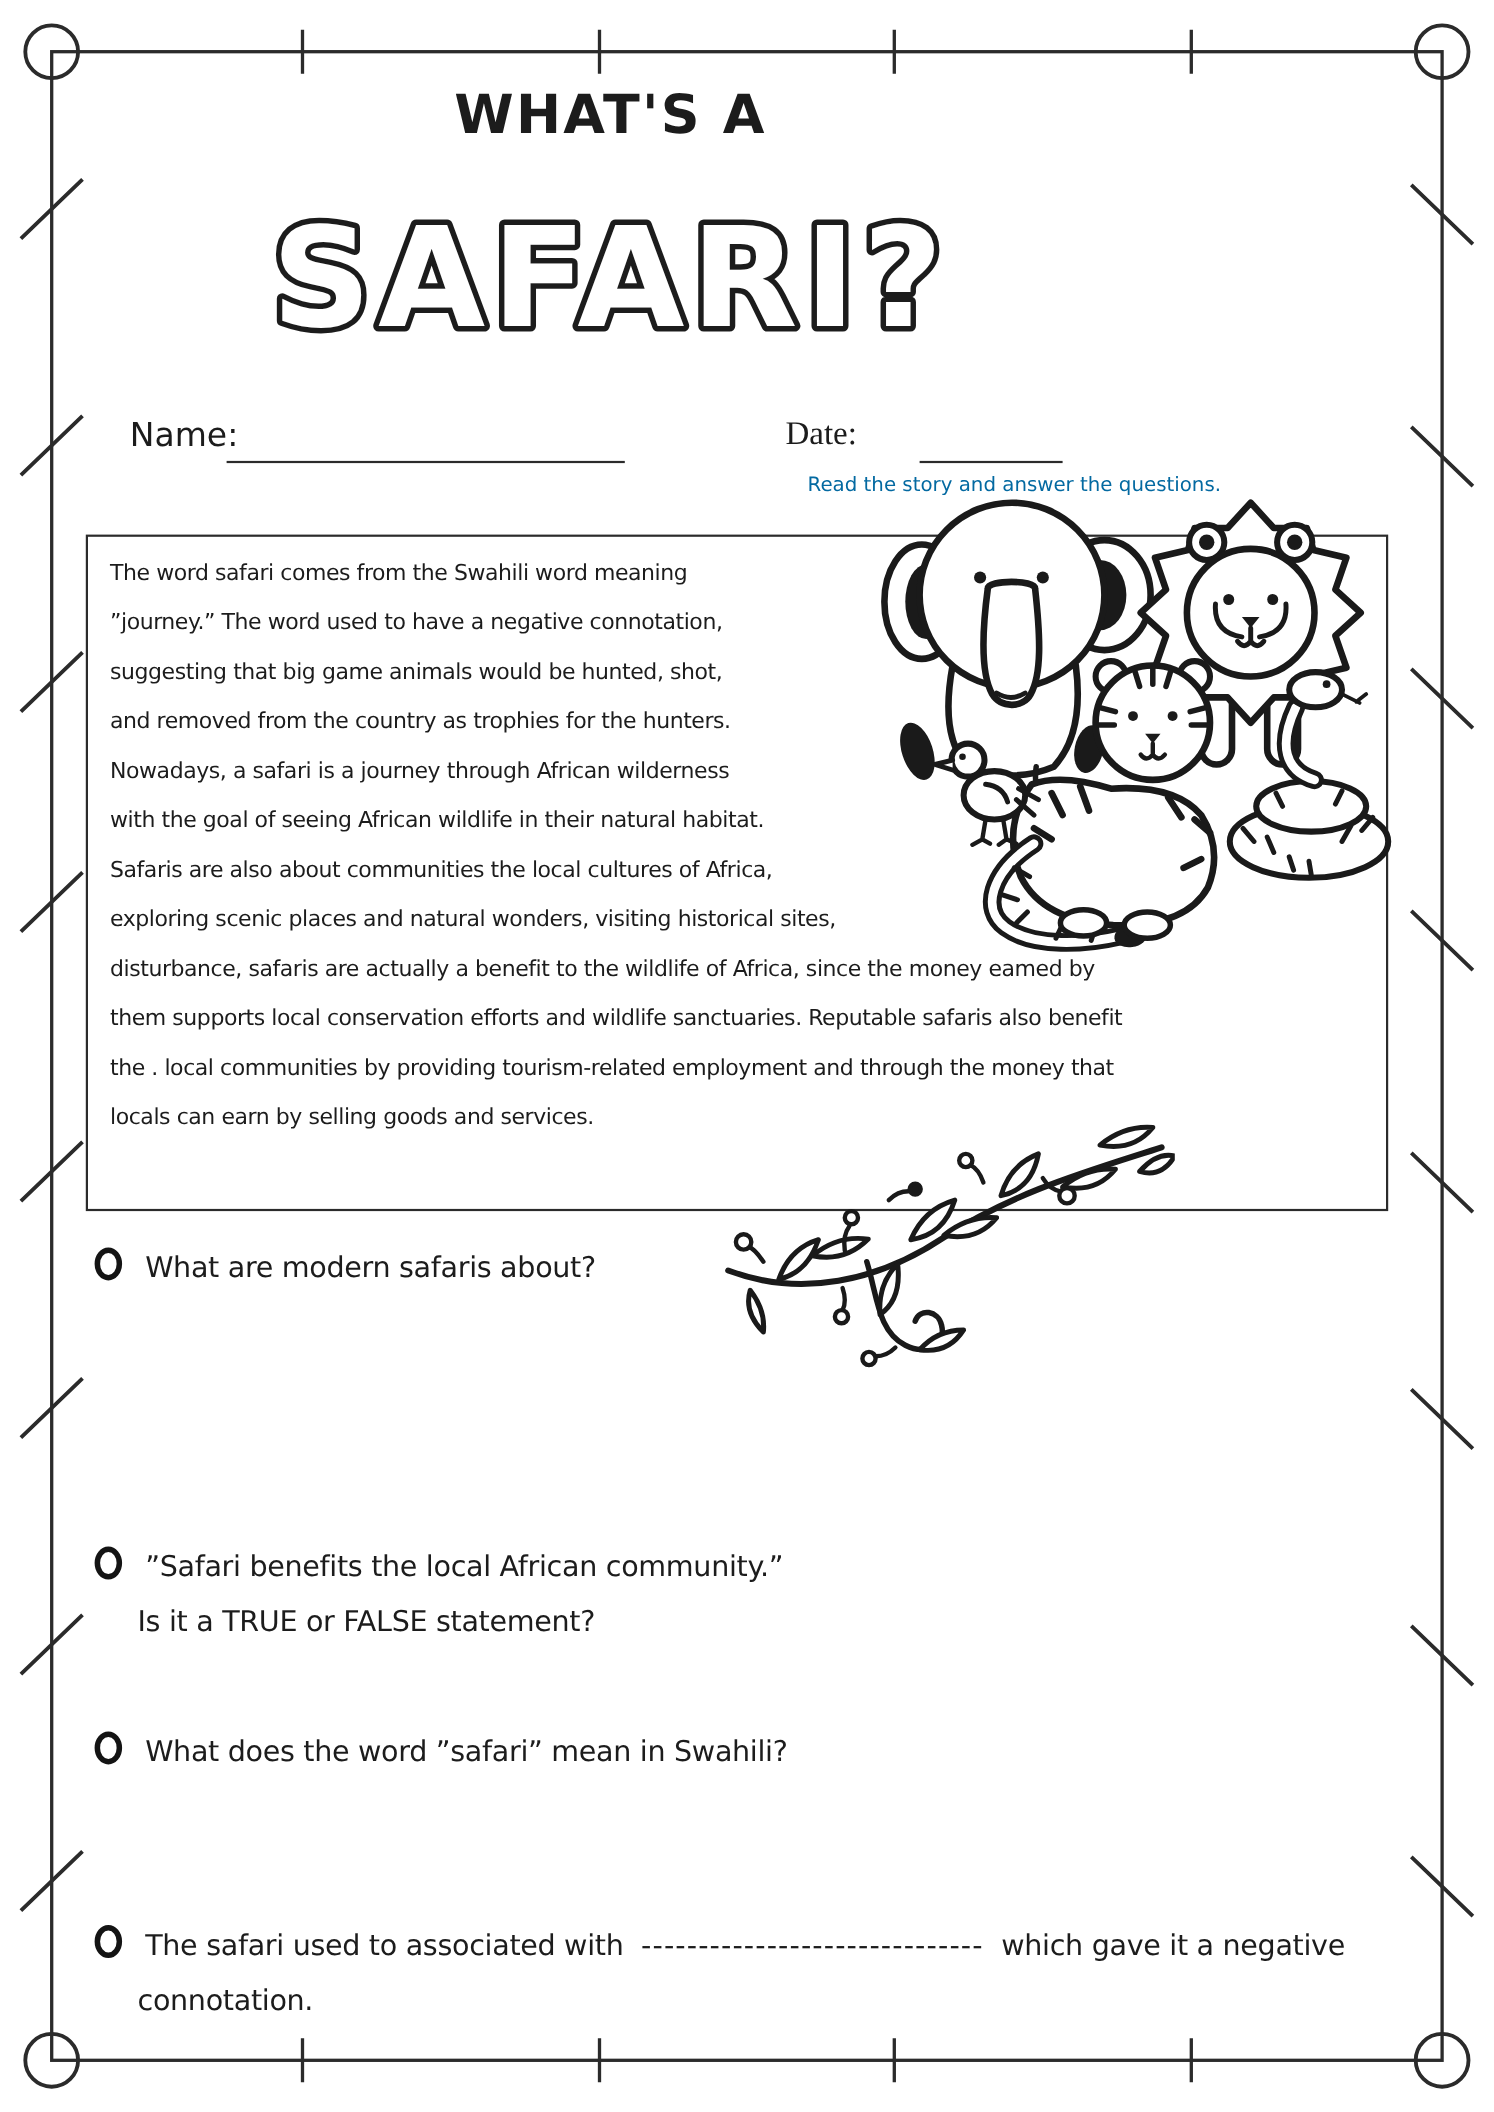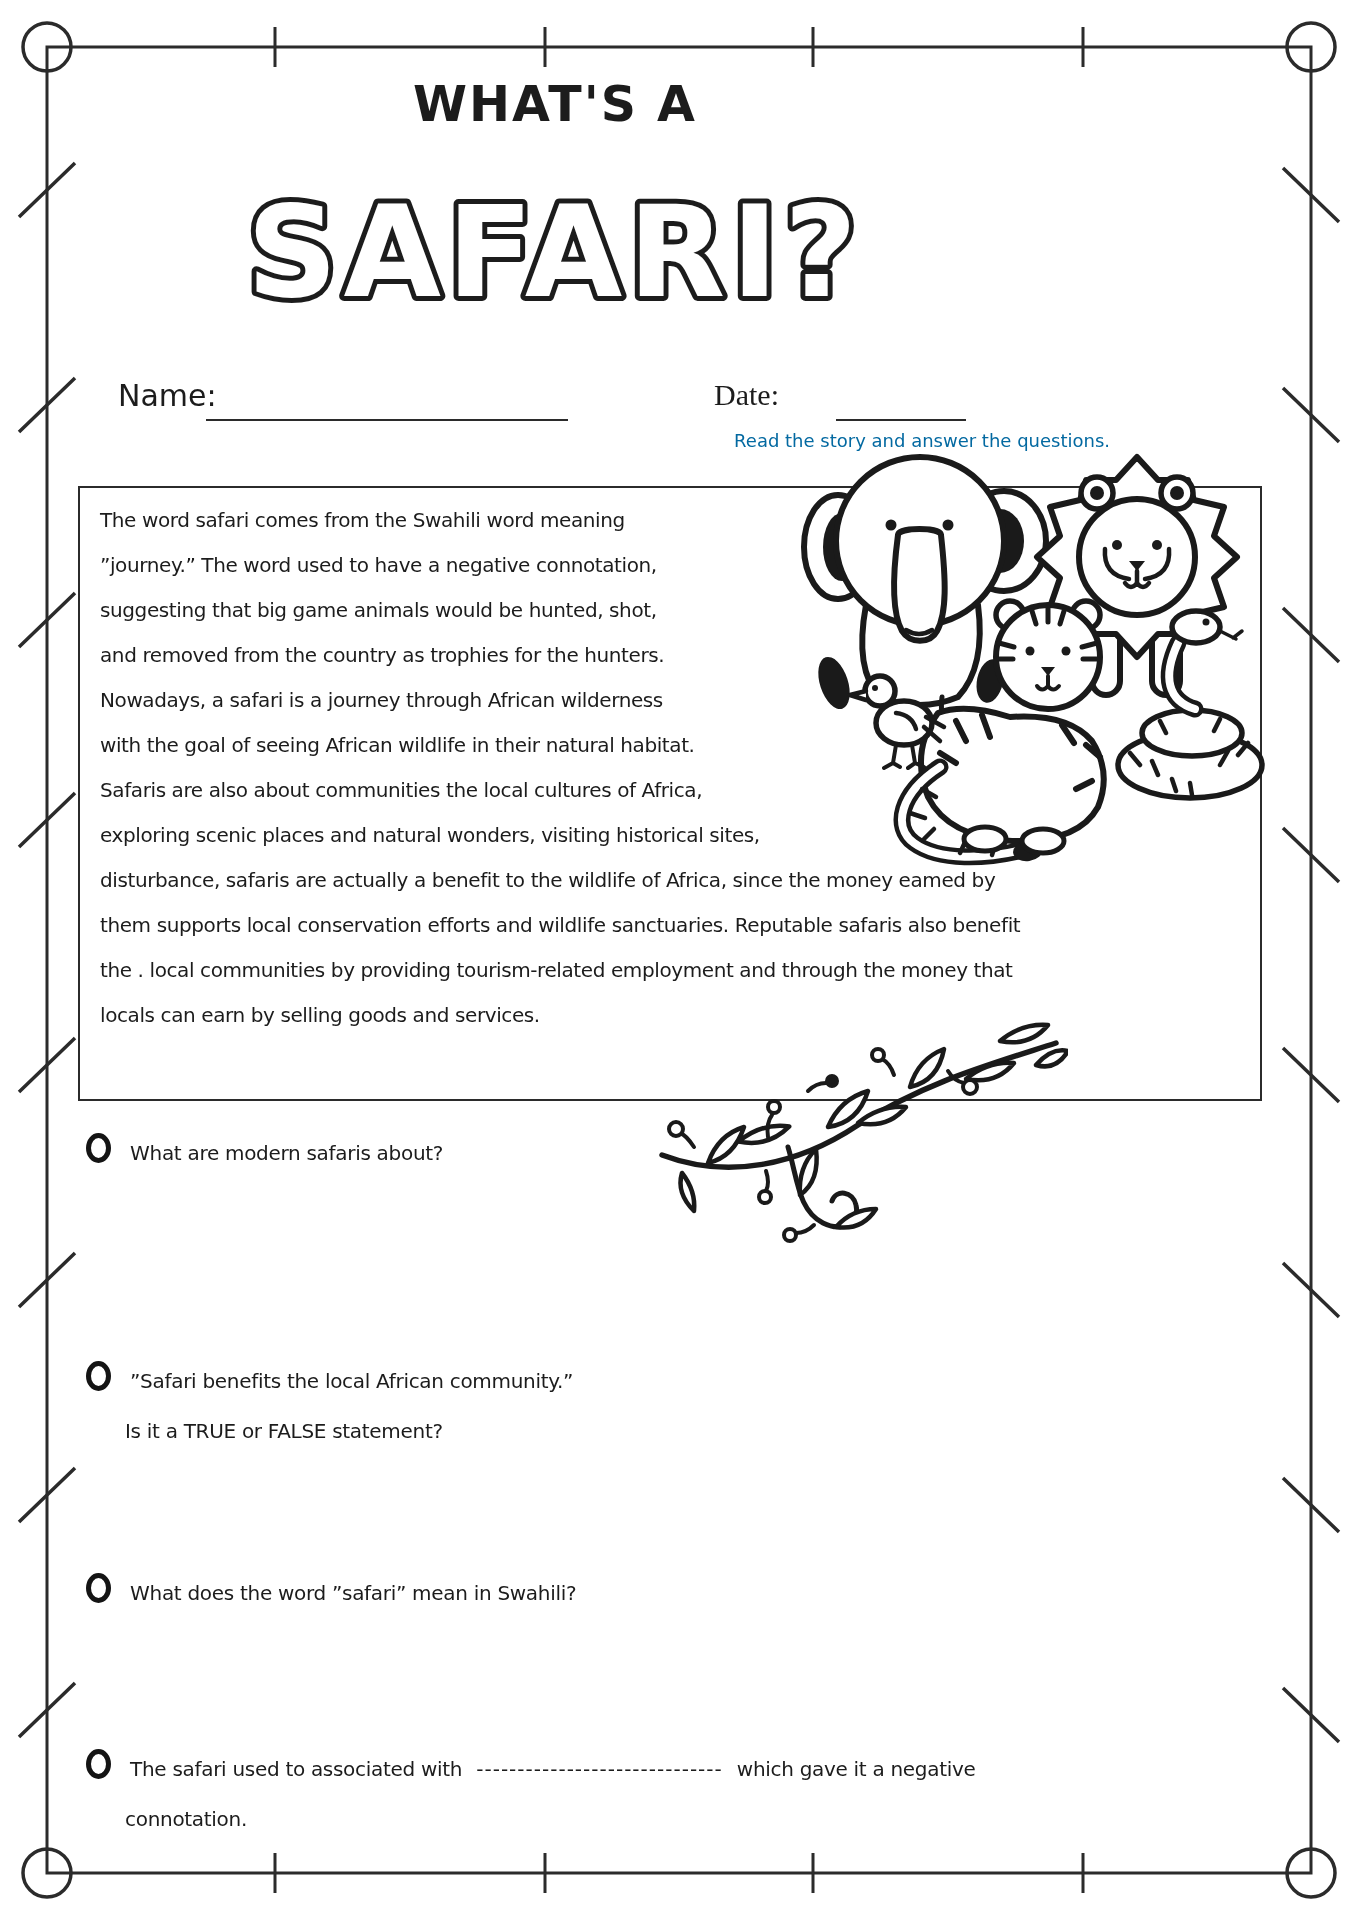--- a/index.html
+++ b/index.html
@@ -29,21 +29,21 @@
   .story-box{
     left:78px;top:486px;width:1184px;height:615px;border:2.5px solid #2b2b2b;
     box-sizing:border-box;
   }
   .story-text{
     position:absolute;left:20px;top:10px;width:1144px;
     font-size:20px;letter-spacing:-0.4px;line-height:45px;color:#1c1c1c;
   }
   .story-text > div{white-space:nowrap;}
   
-  .question{left:86px;font-size:20px;letter-spacing:-0.3px;line-height:50px;color:#1c1c1c;}
+  .question{left:86px;font-size:26px;letter-spacing:-0.3px;line-height:50px;color:#1c1c1c;}
   .q-bullet{
     display:inline-block;width:15px;height:20px;border:5.5px solid #141414;
     border-radius:50%;margin-right:13px;vertical-align:-3px;
   }
   .q-row2{padding-left:39px;}
   .q-blank{margin:0 8px;letter-spacing:1px;}
   
   svg .ln{stroke:#2b2b2b;fill:none;}
 </style>
 </head>
@@ -238,21 +238,21 @@
         <circle cx="142" cy="240" r="6" fill="#fff"></circle>
     </g>
   </g>
 </svg>
 
 <div class="abs question" style="top:1128px;">
   <span class="q-bullet"></span>
   <span>What are modern safaris about?</span>
 </div>
 
-<div class="abs question" style="top:1356px;">
+<div class="abs question" style="top:1400px;">
   <div>
     <span class="q-bullet"></span>
     <span>”Safari benefits the local African community.”</span>
   </div>
   <div class="q-row2">Is it a TRUE or FALSE statement?</div>
 </div>
 
 <div class="abs question" style="top:1568px;">
   <span class="q-bullet"></span>
   <span>What does the word ”safari” mean in Swahili?</span>

